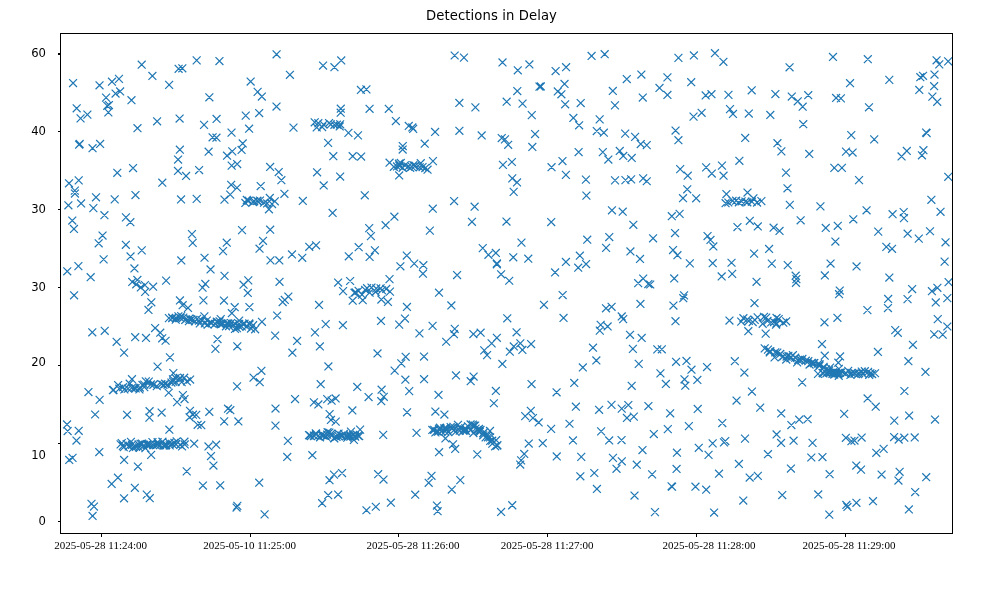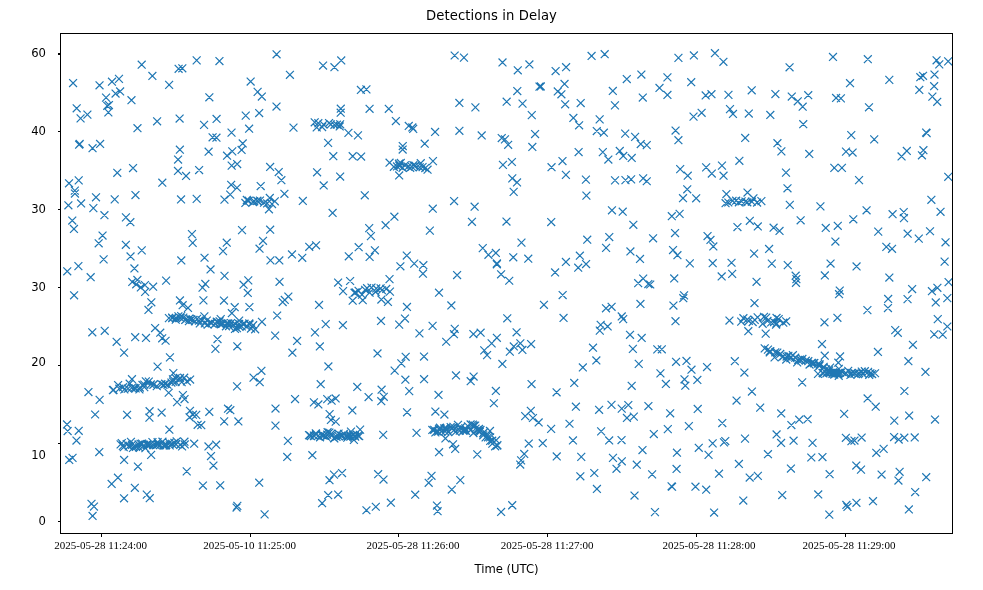--- a/index.html
+++ b/index.html
@@ -73,15 +73,14 @@
         <div class="xtick-lbl" style="left: 648px;">2025-05-28 11:28:00</div>
         <div class="xtick-mark" style="left: 783.856px;"></div>
         <div class="xtick-lbl" style="left: 788px;">2025-05-28 11:29:00</div>
       </div>
   </div>
 
   <div id="ylabel-wrap">
     
   </div>
 
-  <div id="xlabel">Time (UTC)</div>
 
 </div>
 
 </body></html>

